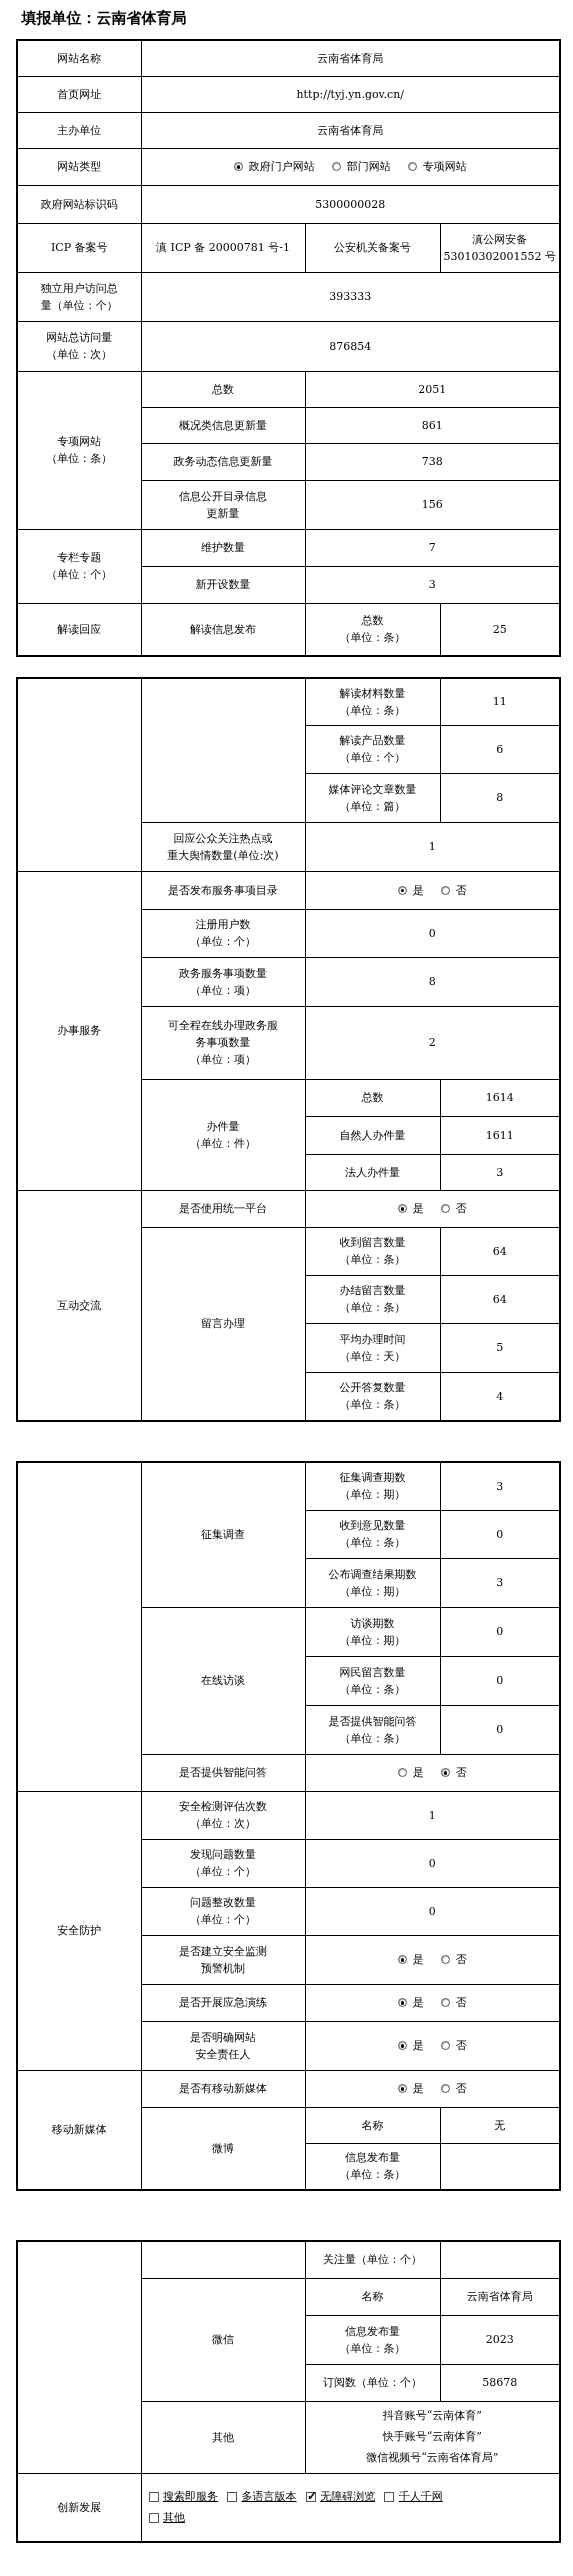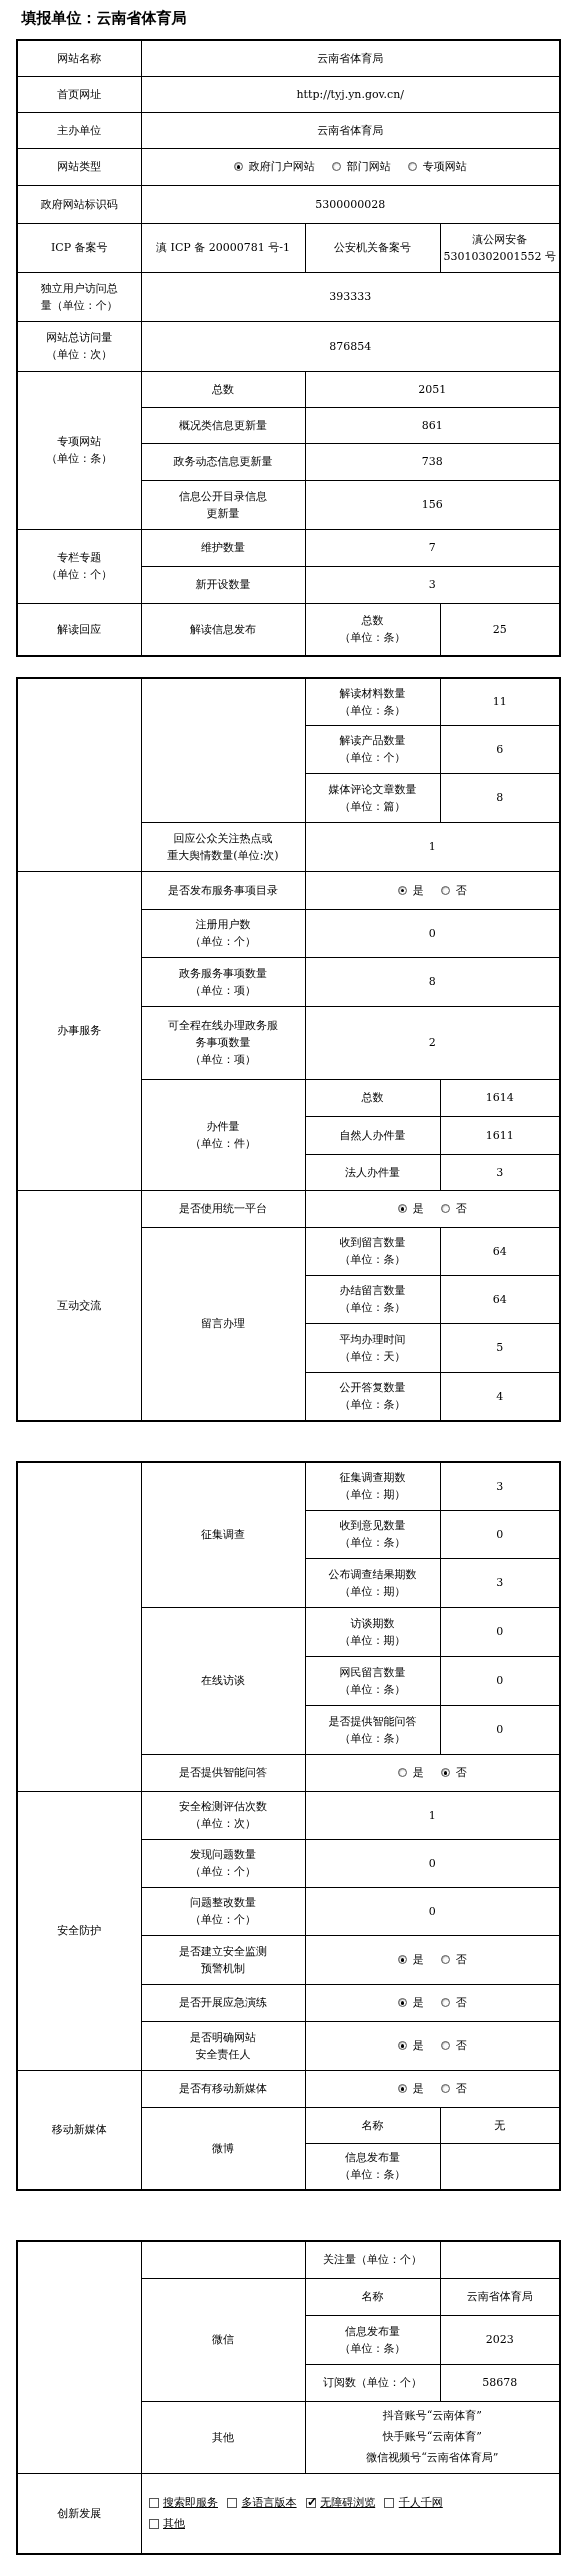--- a/index.html
+++ b/index.html
@@ -366,21 +366,21 @@
     <td class="val">58678</td>
   </tr>
   <tr style="height:72px">
     <td class="lbl">其他</td>
     <td colspan="2">
       <div class="other-line">抖音账号“云南体育”</div>
       <div class="other-line">快手账号“云南体育”</div>
       <div class="other-line">微信视频号“云南省体育局”</div>
     </td>
   </tr>
-  <tr style="height:81px">
+  <tr style="height:69px">
     <td class="lbl">创新发展</td>
     <td colspan="3" class="cbcell">
       <div class="cbline"><span class="cb"></span><span class="cl">搜索即服务</span><span class="cb"></span><span class="cl">多语言版本</span><span class="cb checked"></span><span class="cl">无障碍浏览</span><span class="cb"></span><span class="cl">千人千网</span></div>
       <div class="cbline"><span class="cb"></span><span class="cl">其他</span></div>
     </td>
   </tr>
 </tbody>
   </table>
 
 

